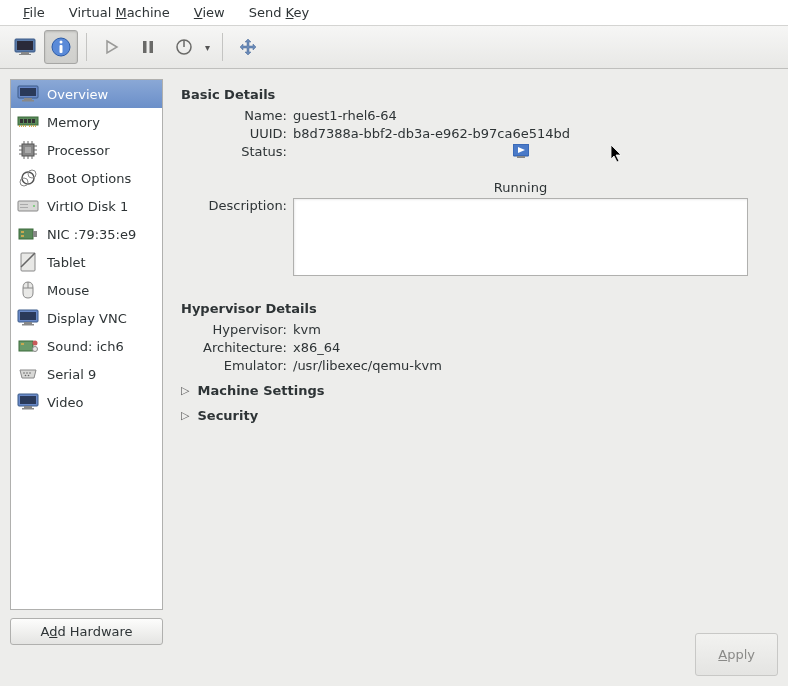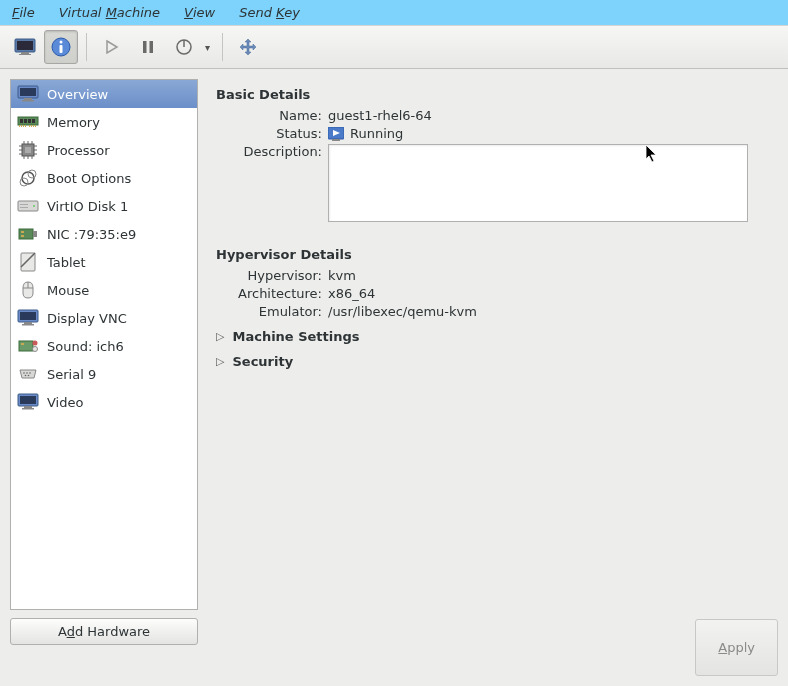--- a/index.html
+++ b/index.html
@@ -8,23 +8,22 @@
   font-size: 13px;
   background: #ededeb;
   color: #2e3436;
   width: 788px;
   height: 686px;
   overflow: hidden;
 }
 .menubar {
   display: flex;
   gap: 16px;
-  padding: 3px 8px;
-  background: #7dd3fc;
-  font-style: italic;
+  padding: 3px 19px;
+  background: #ffffff;
 }
 .menubar-item {
   cursor: default;
   padding: 2px 4px;
 }
 .underline { text-decoration: underline; }
 .toolbar {
   display: flex;
   align-items: center;
   padding: 4px 8px;
@@ -62,21 +61,21 @@
   padding: 0 4px;
   color: #555;
 }
 .content {
   display: flex;
   padding: 10px;
   gap: 10px;
   height: calc(100% - 100px);
 }
 .sidebar {
-  width: 188px;
+  width: 153px;
   display: flex;
   flex-direction: column;
 }
 .sidebar-list {
   flex: 1;
   background: #fff;
   border: 1px solid #b0b0ae;
   overflow-y: auto;
 }
 .sidebar-item {
@@ -123,21 +122,22 @@
 }
 .detail-label {
   width: 96px;
   text-align: right;
   padding-right: 6px;
 }
 .detail-value { flex: 1; }
 .status-val {
   display: flex;
   align-items: center;
-  gap: 6px;
+  gap: 22px;
+  flex-direction: column;
 }
 .desc-box {
   flex: 1;
   height: 78px;
   border: 1px solid #b0b0ae;
   background: #fff;
   box-shadow: inset 1px 1px 2px rgba(0,0,0,0.08);
   resize: none;
   font-family: inherit;
   font-size: 13px;
@@ -157,21 +157,21 @@
   color: #555;
 }
 .footer {
   position: absolute;
   left: 0; right: 0; bottom: 0;
   display: flex;
   justify-content: flex-end;
   padding: 10px;
 }
 .apply-btn {
-  padding: 20px 22px;
+  padding: 13px 22px;
   background: linear-gradient(#f2f2f0, #e4e4e2);
   border: 1px solid #c8c8c6;
   border-radius: 3px;
   color: #8a8a88;
   cursor: default;
   margin-top: 24px;
 }
 .cursor-overlay {
   position: absolute;
   pointer-events: none;
@@ -388,20 +388,24 @@
     <div class="add-hw-btn"><span>A</span><span class="underline">d</span><span>d Hardware</span></div>
   </div>
 
   <div class="main">
     <div class="section-title">Basic Details</div>
     <div class="detail-row">
       <div class="detail-label">Name:</div>
       <div class="detail-value">guest1-rhel6-64</div>
     </div>
     <div class="detail-row">
+      <div class="detail-label">UUID:</div>
+      <div class="detail-value">b8d7388a-bbf2-db3a-e962-b97ca6e514bd</div>
+    </div>
+    <div class="detail-row">
       <div class="detail-label">Status:</div>
       <div class="detail-value status-val">
         <svg width="16" height="14" viewBox="0 0 16 14">
             <rect x="0" y="0" width="16" height="12" rx="1" fill="#4a7ac8" stroke="#2a5aa8"></rect>
             <polygon points="5,3 12,6 5,9" fill="#fff"></polygon>
             <rect x="4" y="12" width="8" height="2" fill="#888"></rect>
           </svg>
         <span>Running</span>
       </div>
     </div>

